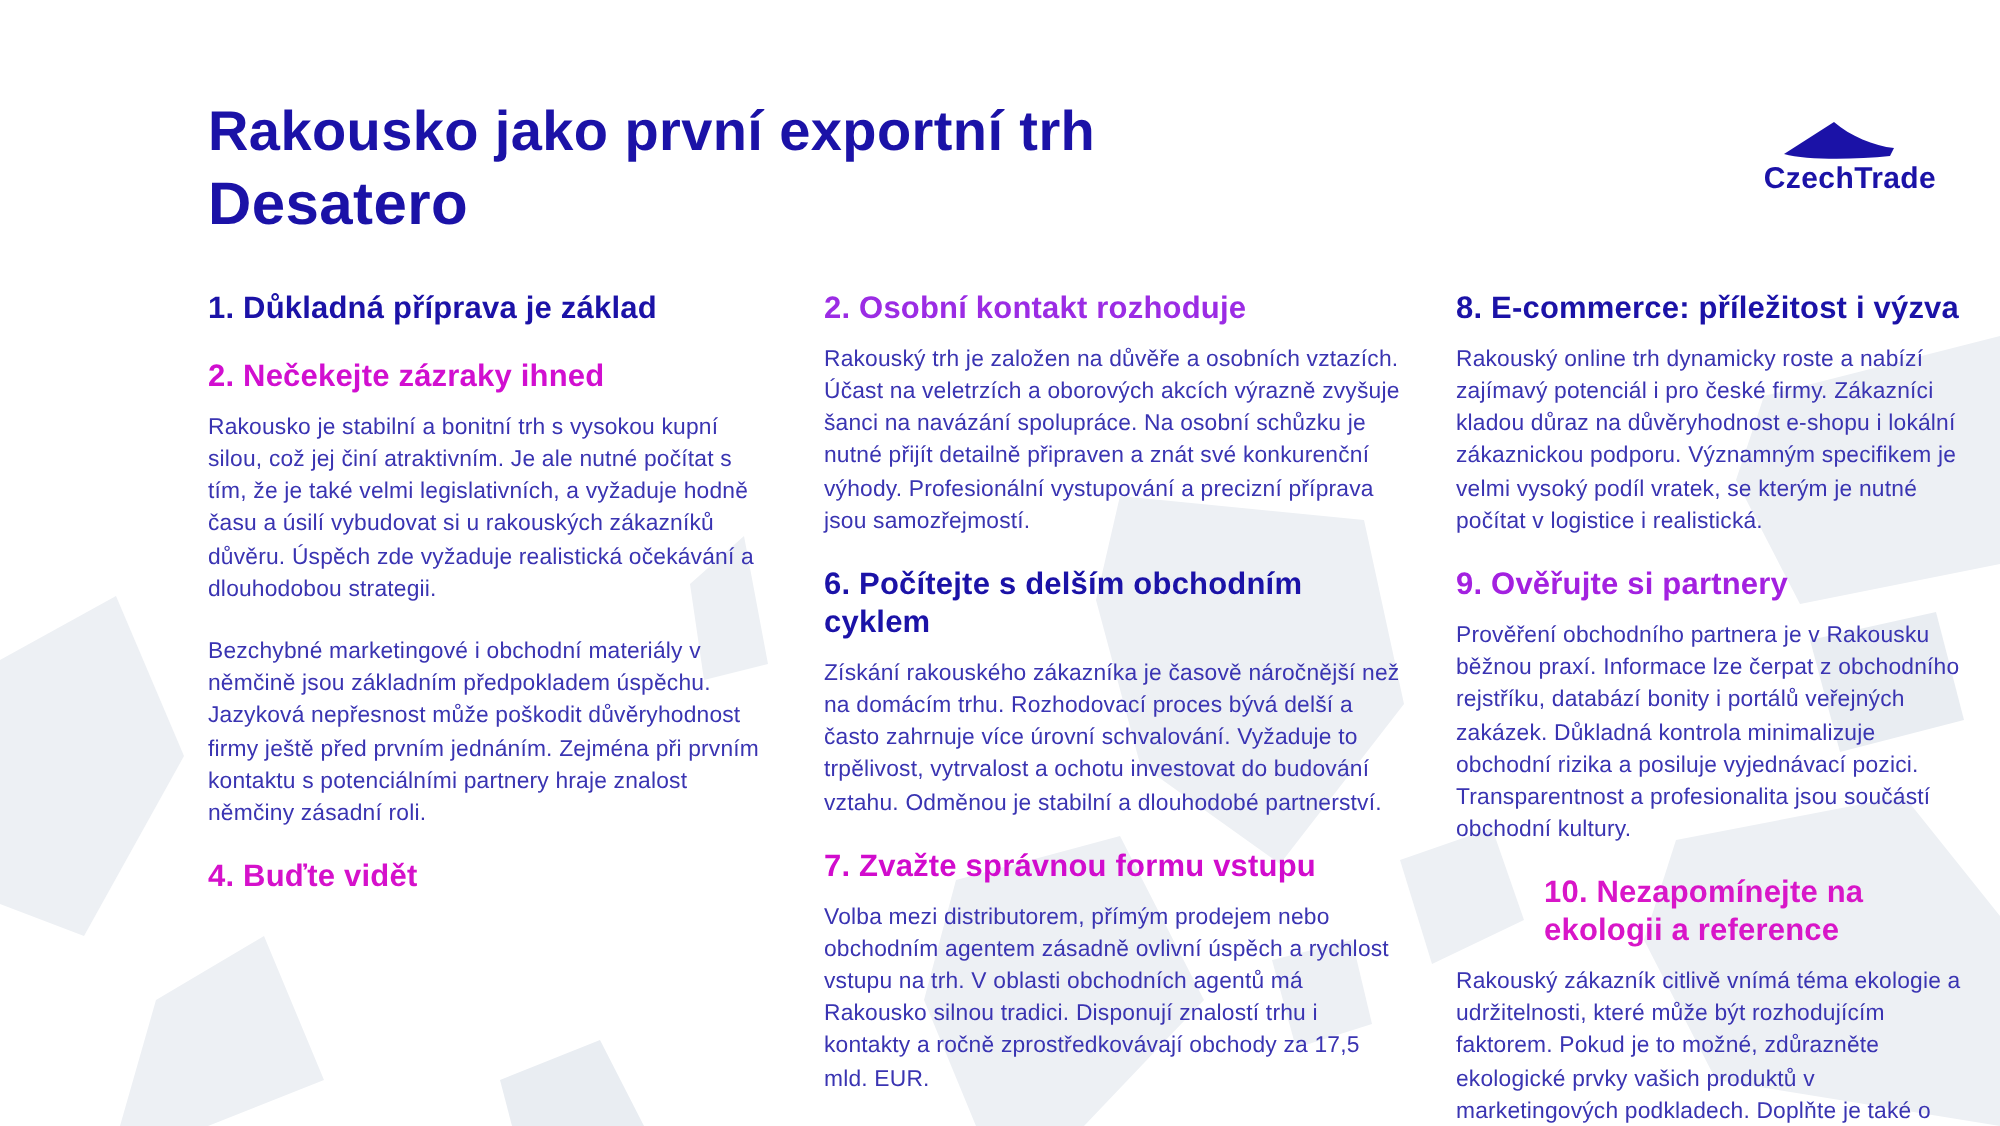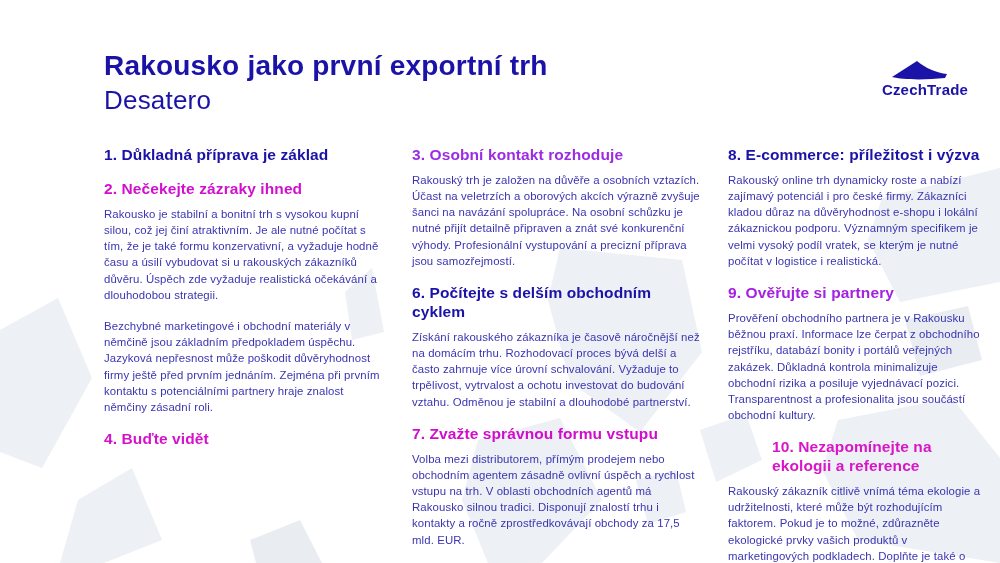--- a/index.html
+++ b/index.html
@@ -13,21 +13,21 @@
     padding-left:41px;
   }
   .watermark{position:absolute;inset:0;z-index:0;pointer-events:none;}
   .content{position:relative;z-index:1;}
   .header{position:absolute;left:63px;top:50px;}
   .title{
     font-size:28px;font-weight:700;color:#1b12a7;
     letter-spacing:.2px;line-height:1.15;margin:0;
   }
   .subtitle{
-    font-size:26px;font-weight:400;color:#1b12a7;
+    font-size:30px;font-weight:700;color:#1b12a7;
     letter-spacing:.2px;line-height:1.2;margin:3px 0 0 0;
   }
   .logo{position:absolute;right:68px;top:60px;width:96px;text-align:center;}
   .logo-swoosh{display:block;margin-left:14px;margin-bottom:1px;}
   .logo-text{font-size:15px;font-weight:700;color:#1b12a7;letter-spacing:.2px;}
   .columns{
     position:absolute;left:63px;top:146px;
     display:grid;
     grid-template-columns:284px 292px 258px;
     column-gap:24px;
@@ -80,34 +80,34 @@
     </div>
 
     <div class="columns">
 
       <div class="col">
         <div class="section">
           <h2 class="section-title" style="color: rgb(27, 18, 167);">1. Důkladná příprava je základ</h2>
         </div>
         <div class="section">
           <h2 class="section-title" style="color: rgb(209, 15, 208);">2. Nečekejte zázraky ihned</h2>
-          <p class="section-body">Rakousko je stabilní a bonitní trh s vysokou kupní silou, což jej činí atraktivním. Je ale nutné počítat s tím, že je také formu konzervativní, a vyžaduje hodně času a úsilí vybudovat si u rakouských zákazníků důvěru. Úspěch zde vyžaduje realistická očekávání a dlouhodobou strategii.</p>
+          <p class="section-body">Rakousko je stabilní a bonitní trh s vysokou kupní silou, což jej činí atraktivním. Je ale nutné počítat s tím, že je také velmi legislativních, a vyžaduje hodně času a úsilí vybudovat si u rakouských zákazníků důvěru. Úspěch zde vyžaduje realistická očekávání a dlouhodobou strategii.</p>
         </div>
         <div class="section">
           <p class="section-body">Bezchybné marketingové i obchodní materiály v němčině jsou základním předpokladem úspěchu. Jazyková nepřesnost může poškodit důvěryhodnost firmy ještě před prvním jednáním. Zejména při prvním kontaktu s potenciálními partnery hraje znalost němčiny zásadní roli.</p>
         </div>
         <div class="section">
           <h2 class="section-title" style="color: rgb(213, 17, 203);">4. Buďte vidět</h2>
 
         </div>
       </div>
 
       <div class="col">
         <div class="section">
-          <h2 class="section-title" style="color: rgb(155, 44, 228);">3. Osobní kontakt rozhoduje</h2>
+          <h2 class="section-title" style="color: rgb(155, 44, 228);">2. Osobní kontakt rozhoduje</h2>
           <p class="section-body">Rakouský trh je založen na důvěře a osobních vztazích. Účast na veletrzích a oborových akcích výrazně zvyšuje šanci na navázání spolupráce. Na osobní schůzku je nutné přijít detailně připraven a znát své konkurenční výhody. Profesionální vystupování a precizní příprava jsou samozřejmostí.</p>
         </div>
         <div class="section">
           <h2 class="section-title" style="color: rgb(27, 18, 167);">6. Počítejte s delším obchodním cyklem</h2>
           <p class="section-body">Získání rakouského zákazníka je časově náročnější než na domácím trhu. Rozhodovací proces bývá delší a často zahrnuje více úrovní schvalování. Vyžaduje to trpělivost, vytrvalost a ochotu investovat do budování vztahu. Odměnou je stabilní a dlouhodobé partnerství.</p>
         </div>
         <div class="section">
           <h2 class="section-title" style="color: rgb(209, 12, 205);">7. Zvažte správnou formu vstupu</h2>
           <p class="section-body">Volba mezi distributorem, přímým prodejem nebo obchodním agentem zásadně ovlivní úspěch a rychlost vstupu na trh. V oblasti obchodních agentů má Rakousko silnou tradici. Disponují znalostí trhu i kontakty a ročně zprostředkovávají obchody za 17,5 mld. EUR.</p>
         </div>

